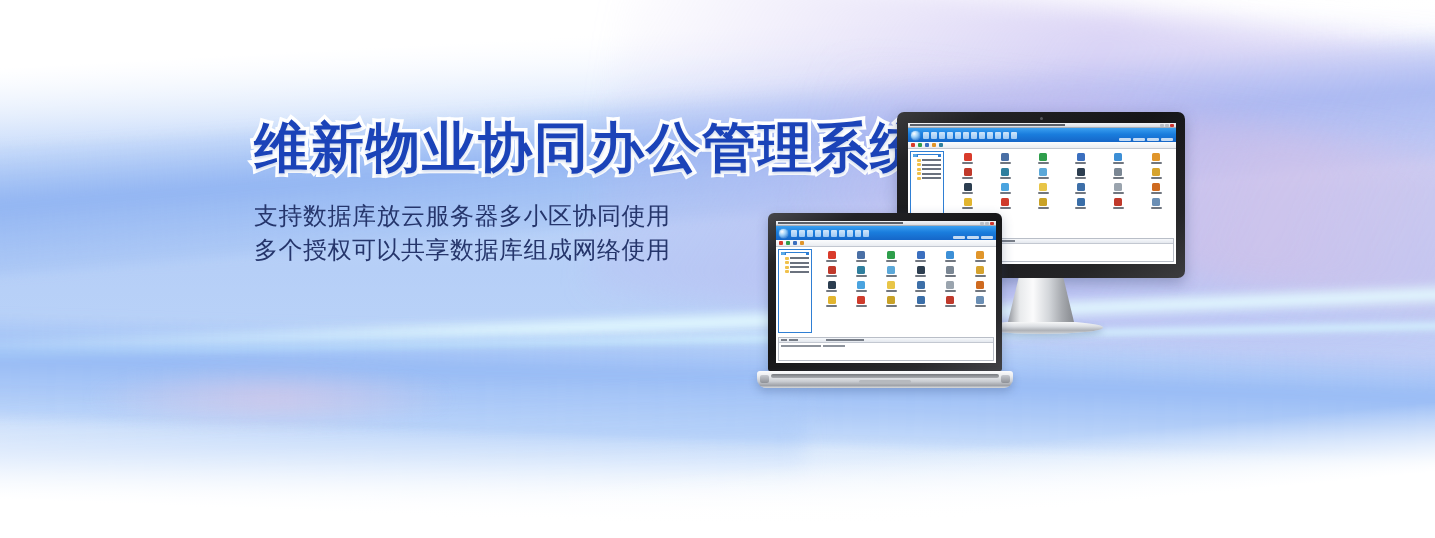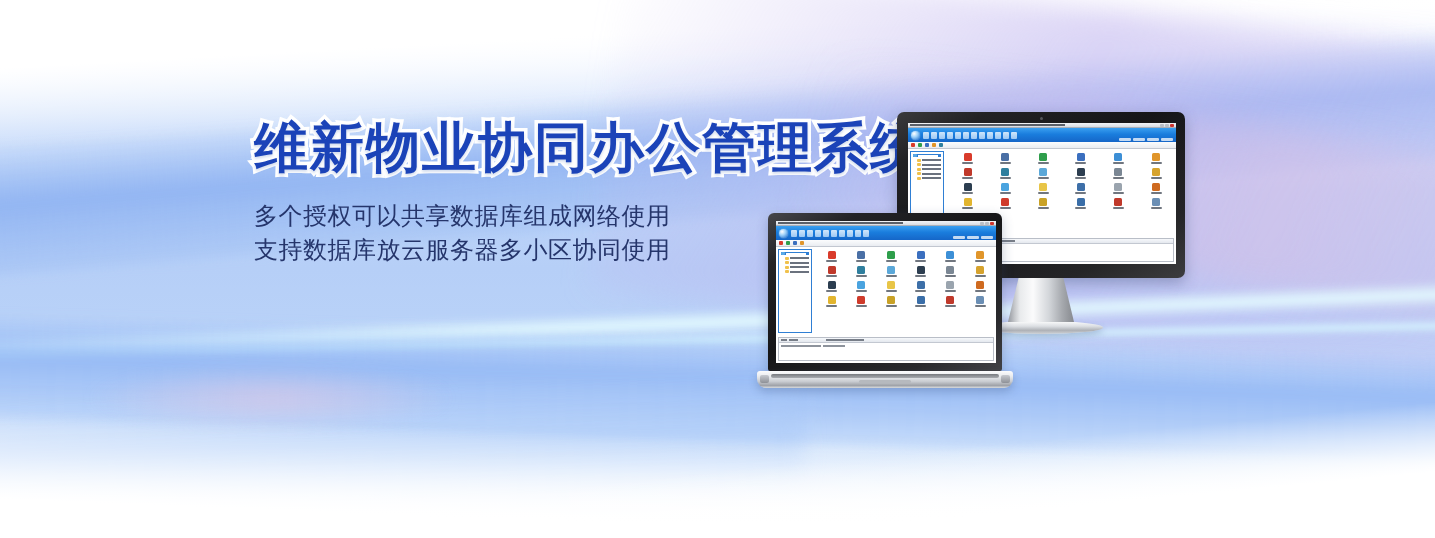--- a/index.html
+++ b/index.html
@@ -302,22 +302,22 @@
   <div class="sweep sw-left-soft"></div>
   <div class="sweep sw-pinkglow"></div>
   <div class="sweep sw-bottom-white"></div>
   <div class="sweep sw-bottom-white2"></div>
 
   <div class="text-block">
     <div class="headline">维新物业协同办公管理系统</div>
 
 
     <div class="features">
+      <div class="feat-line">支持数据库放云服务器多小区协同使用</div>
       <div class="feat-line">多个授权可以共享数据库组成网络使用</div>
-      <div class="feat-line">支持数据库放云服务器多小区协同使用</div>
     </div>
   </div>
 
   <div class="monitor">
     <div class="mon-bezel">
       <div class="cam"></div>
       <div class="mon-screen">
         <div class="app">
 
           <div class="app-titlebar">

